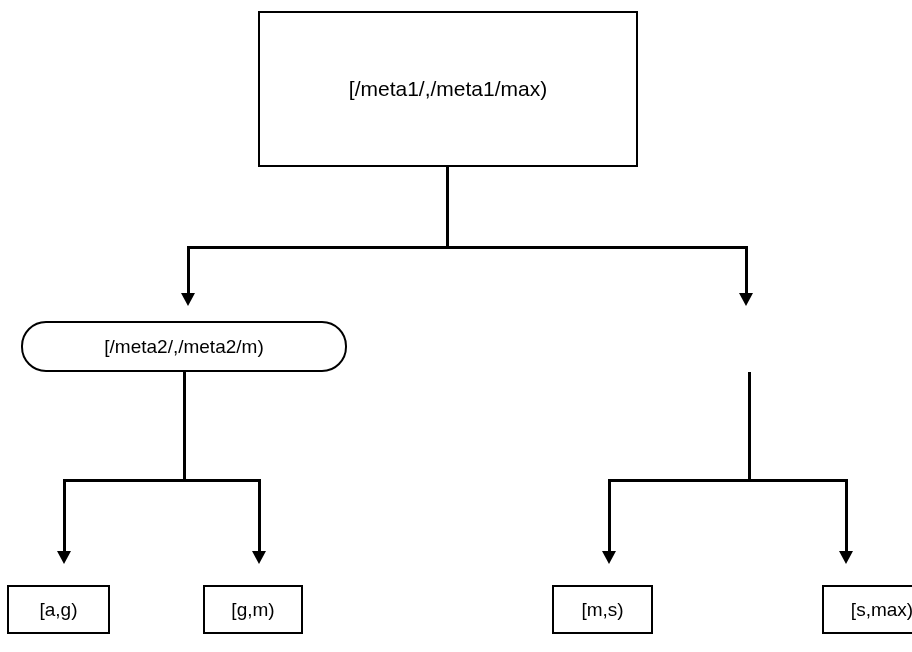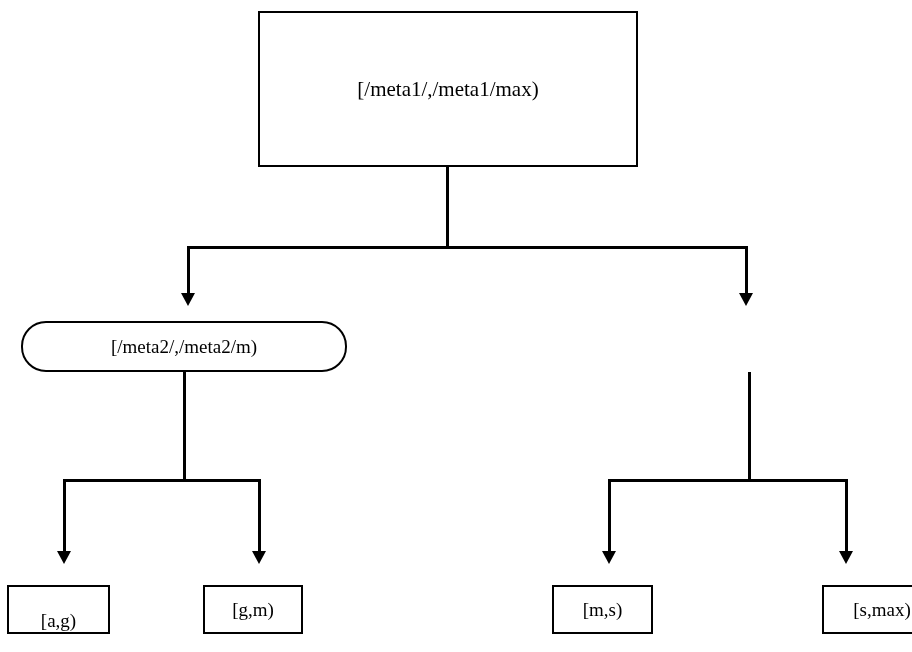--- a/index.html
+++ b/index.html
@@ -7,21 +7,21 @@
     margin: 0;
     padding: 0;
     background: #ffffff;
   }
   #canvas {
     position: relative;
     width: 912px;
     height: 652px;
     background: #ffffff;
     overflow: hidden;
-    font-family: Liberation Serif, serif;
+    font-family: Liberation Sans, sans-serif;
   }
   
   .node {
     position: absolute;
     box-sizing: border-box;
     border: 2px solid #000000;
     background: #ffffff;
     display: flex;
     align-items: center;
     justify-content: center;
@@ -41,21 +41,21 @@
     height: 51px;
     font-size: 19px;
   }
   .node-mid-left  { left: 21px;  width: 326px; border-radius: 25px; }
   .node-mid-right { left: 581px; width: 316px; }
   .node-leaf {
     top: 585px;
     height: 49px;
     font-size: 19px;
   }
-  .leaf-ag   { left: 7px;   width: 103px; align-items: flex-end; }
+  .leaf-ag   { left: 7px;   width: 103px; }
   .leaf-gm   { left: 203px; width: 100px; }
   .leaf-ms   { left: 552px; width: 101px; }
   .leaf-smax { left: 822px; width: 120px; }
 
   
   .edge-v {
     position: absolute;
     width: 3px;
     background: #000000;
   }

